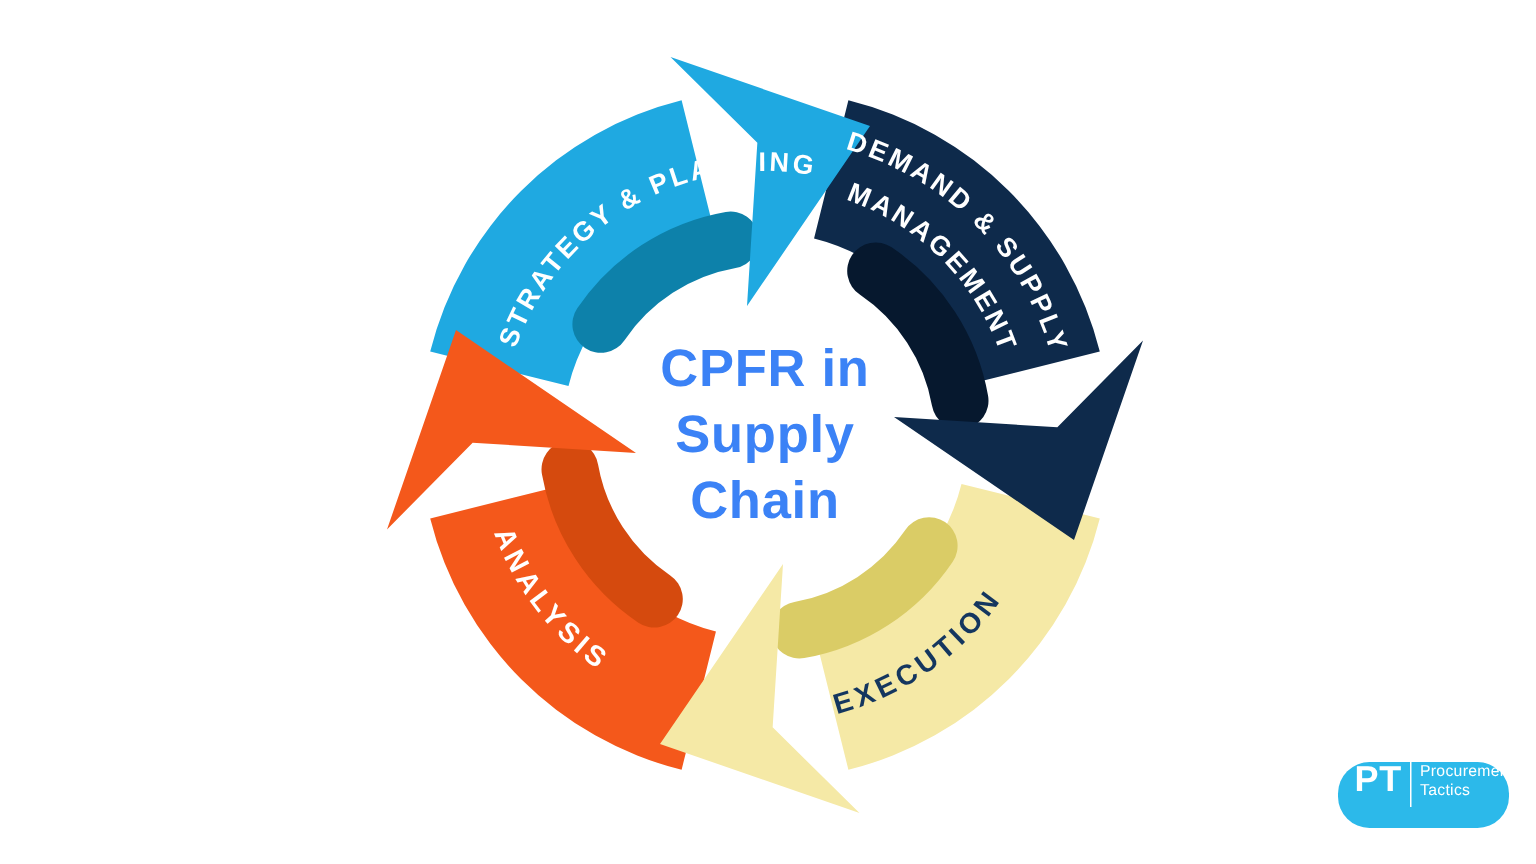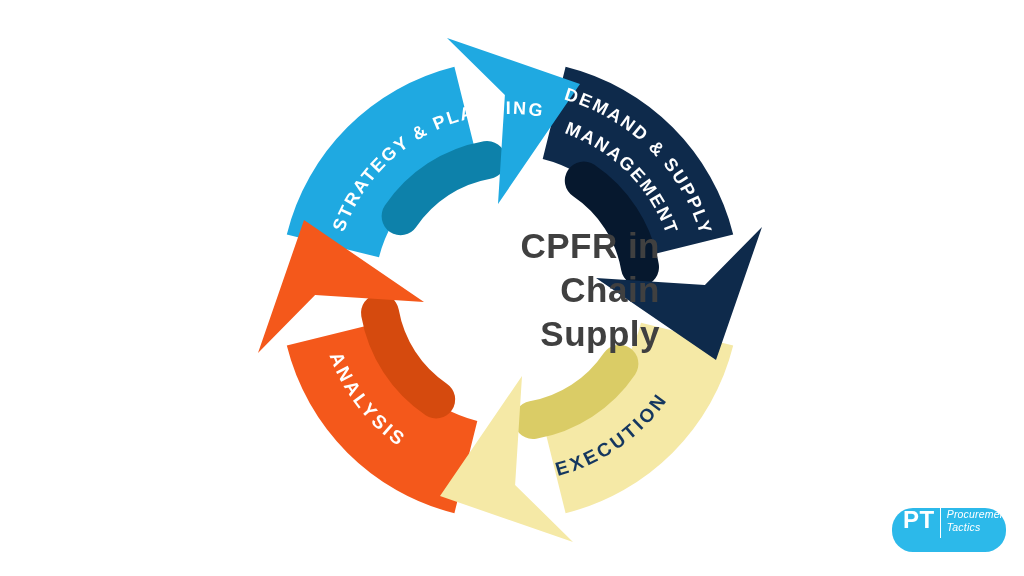--- a/index.html
+++ b/index.html
@@ -15,21 +15,21 @@
     text-align:center;font-weight:bold;font-size:35px;line-height:44px;
     letter-spacing:0.5px;
   }
   .logo{
     position:absolute;left:892px;top:508px;width:114px;height:44px;
     border-radius:21px;display:flex;align-items:flex-start;color:#ffffff;
     box-sizing:border-box;padding:0 10px 0 11px;
   }
   .logo-abbr{font-weight:bold;font-size:24px;letter-spacing:0.5px;line-height:1;}
   .logo-divider{width:1px;height:30px;background:#ffffff;margin:0 6px 0 5px;flex:0 0 auto;}
-  .logo-name{font-size:10.5px;line-height:13px;font-weight:normal;letter-spacing:0.2px;white-space:nowrap;font-style:italic;}
+  .logo-name{font-size:10.5px;line-height:13px;font-weight:normal;letter-spacing:0.2px;white-space:nowrap;}
 </style>
 </head>
 <body>
 
 <div class="stage">
 
   <div class="diagram-wrap">
     <svg id="cycle-svg" width="600" height="600" viewBox="-300 -300 600 600">
         <defs>
           <path id="seg-band" d="M -223.2 -55.6 A 230 230 0 0 1 -55.6 -223.2 L -32.7 -131.0 A 135 135 0 0 0 -131.0 -32.7 Z"></path>
@@ -69,24 +69,24 @@
           <use href="#seg-head" fill="#F4581B"></use>
         </g>
         <text fill="#FFFFFF" font-size="18" letter-spacing="2" text-anchor="middle"><textPath href="#tp-0-0" startOffset="50%">STRATEGY &amp; PLANNING</textPath></text>
         <text fill="#FFFFFF" font-size="18" letter-spacing="2" text-anchor="middle"><textPath href="#tp-1-0" startOffset="50%">DEMAND &amp; SUPPLY</textPath></text>
         <text fill="#FFFFFF" font-size="18" letter-spacing="2" text-anchor="middle"><textPath href="#tp-1-1" startOffset="50%">MANAGEMENT</textPath></text>
         <text fill="#14365F" font-size="19" letter-spacing="3" text-anchor="middle"><textPath href="#tp-2-0" startOffset="50%">EXECUTION</textPath></text>
         <text fill="#FFFFFF" font-size="19" letter-spacing="3" text-anchor="middle"><textPath href="#tp-3-0" startOffset="50%">ANALYSIS</textPath></text>
       </svg>
   </div>
 
-  <div class="center-title" style="color: #404040; text-align: right;">
+  <div class="center-title" style="color: #3b82f6;">
     <div>CPFR in</div>
+    <div>Supply</div>
     <div>Chain</div>
-    <div>Supply</div>
   </div>
 
   <div class="logo" style="background: rgb(44, 185, 234); color: rgb(255, 255, 255);">
     <span class="logo-abbr">PT</span>
     <span class="logo-divider"></span>
     <span class="logo-name">
       <div>Procurement</div>
       <div>Tactics</div>
     </span>
   </div>

